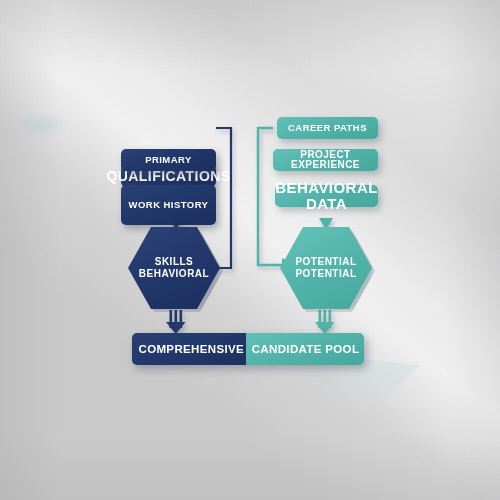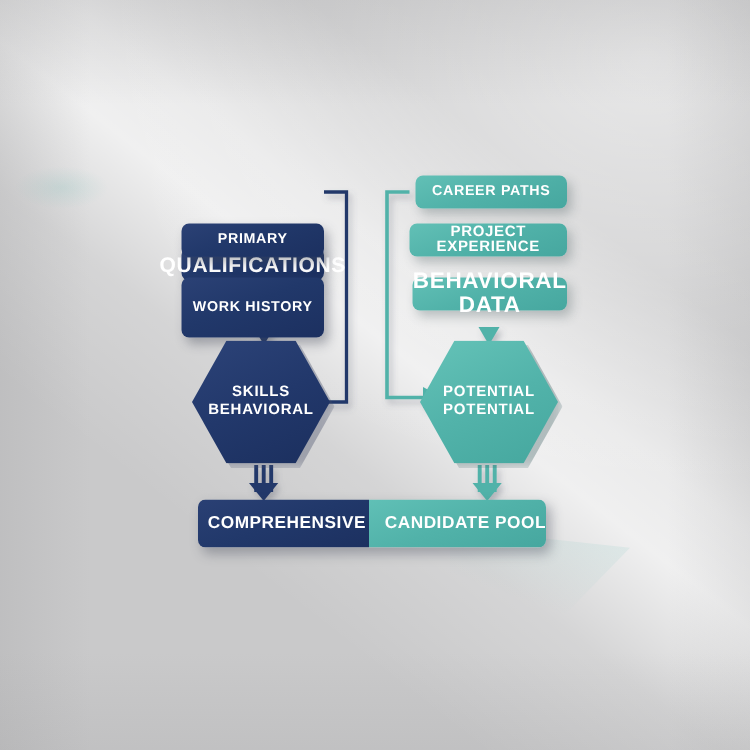--- a/index.html
+++ b/index.html
@@ -127,21 +127,21 @@
   }
   #result-left {
     background: linear-gradient(160deg, #2a4074 0%, #21386a 50%, #1c3060 100%);
     display: flex; align-items: center; justify-content: flex-end;
     padding-right: 2px;
     box-sizing: border-box;
     padding-left: 42px;
   }
   #result-right {
     background: linear-gradient(160deg, #60c0b6 0%, #51b2a9 50%, #46a79f 100%);
-    display: flex; align-items: center; justify-content: flex-end;
+    display: flex; align-items: center; justify-content: center;
     padding-left: 1px;
     box-sizing: border-box;
     flex: 1;
   }
   .result-text {
     color: #ffffff;
     font-weight: bold;
     font-size: 11.5px;
     letter-spacing: 0.35px;
     white-space: nowrap;

